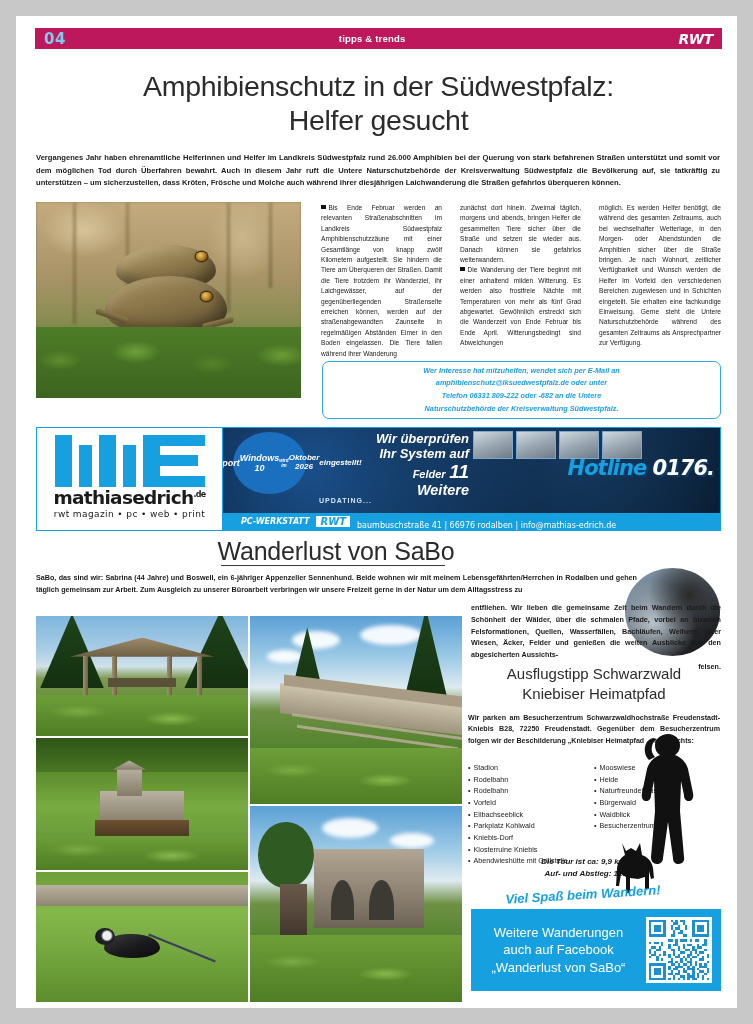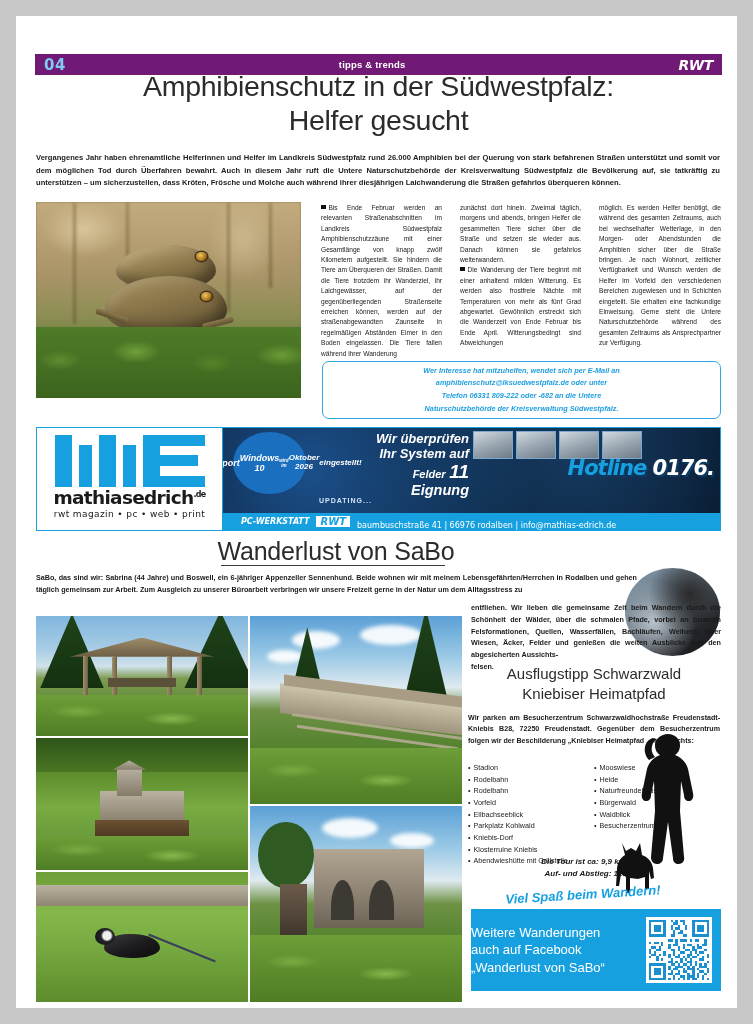--- a/index.html
+++ b/index.html
@@ -10,23 +10,23 @@
   }
   .page {
     position: absolute; left: 16px; top: 16px;
     width: 721px; height: 992px;
     background: #ffffff;
     overflow: hidden;
   }
 
   
   .topbar {
-    position: absolute; left: 19px; top: 38px;
+    position: absolute; left: 19px; top: 12px;
     width: 687px; height: 21px;
-    background: #701a75;
+    background: #be185d;
     display: flex; align-items: center;
   }
   .topbar .pagenum {
     color: #7fcbef; font-size: 15px; font-weight: 700;
     padding-left: 9px; letter-spacing: .5px;
     font-family: "DejaVu Sans", sans-serif;
   }
   .topbar .section {
     flex: 1; text-align: center;
     color: #ffffff; font-size: 9.5px; font-weight: 700;
@@ -225,21 +225,21 @@
     background:
       radial-gradient(circle at 68% 30%, #2a2a2a 0%, rgba(42,42,42,0) 46%),
       radial-gradient(circle at 30% 62%, #b9c3cb 0%, rgba(185,195,203,0) 50%),
       linear-gradient(150deg,#8fa3b4 0%, #5b6b79 40%, #24262a 72%, #141518 100%);
   }
   .wl-closing {
     position: absolute; left: 455px; top: 586px; width: 250px;
     font-size: 7.2px; font-weight: 700; line-height: 1.64; color:#1a1a1a;
     text-align: justify;
   }
-  .wl-closing .last { text-align: left; }
+  .wl-closing .last { text-align: right; }
 
   
   .grid { position: absolute; left: 20px; top: 600px; width: 426px; height: 386px; }
   .ph { position: absolute; overflow: hidden; background:#6a8a46; }
   .ph.p1 { left: 0;   top: 0;   width: 212px; height: 120px; }
   .ph.p2 { left: 0;   top: 122px; width: 212px; height: 132px; }
   .ph.p3 { left: 0;   top: 256px; width: 212px; height: 130px; }
   .ph.p4 { left: 214px; top: 0;   width: 212px; height: 188px; }
   .ph.p5 { left: 214px; top: 190px; width: 212px; height: 196px; }
   .sky-bg { position:absolute; inset:0;
@@ -293,21 +293,21 @@
   .viel {
     position: absolute; left: 452px; top: 871px; width: 230px;
     text-align: center; color: #16a0e0; font-size: 13px; font-weight: 700;
     font-style: italic; transform: rotate(-3.5deg);
   }
   .fbbox {
     position: absolute; left: 455px; top: 893px; width: 250px; height: 82px;
     background: #16a0e0; display: flex; align-items: center;
   }
   .fbbox .txt {
-    flex: 1; color: #fff; text-align: left;
+    flex: 1; color: #fff; text-align: center;
     font-size: 13px; font-weight: 300; line-height: 1.32; 
   }
   .qr { width: 66px; height: 66px; margin-right: 9px; background:#fff; padding:3px; }
   .qr svg { display:block; }
 </style>
 </head>
 <body>
 
 <div class="page">
 
@@ -389,21 +389,21 @@
         <span class="tiny">wird im</span>
         <span>Oktober 2026</span>
         <span>eingestellt!</span>
       </div>
 
       <div class="ad-claim">
         <div>Wir überprüfen</div>
         <div>Ihr System auf</div>
         <div><span class="w11">Felder</span>
              <span class="big11">11</span></div>
-        <div class="eig">Eignung</div>
+        <div class="eig">Weitere</div>
       </div>
 
       <div class="ad-thumbs">
         <span></span>
         <span></span>
         <span></span>
         <span></span>
       </div>
 
       <div style="position:absolute;left:96px;bottom:26px;color:#cfe6f7;font-size:7px;font-weight:700;letter-spacing:1px;">UPDATING...</div>

